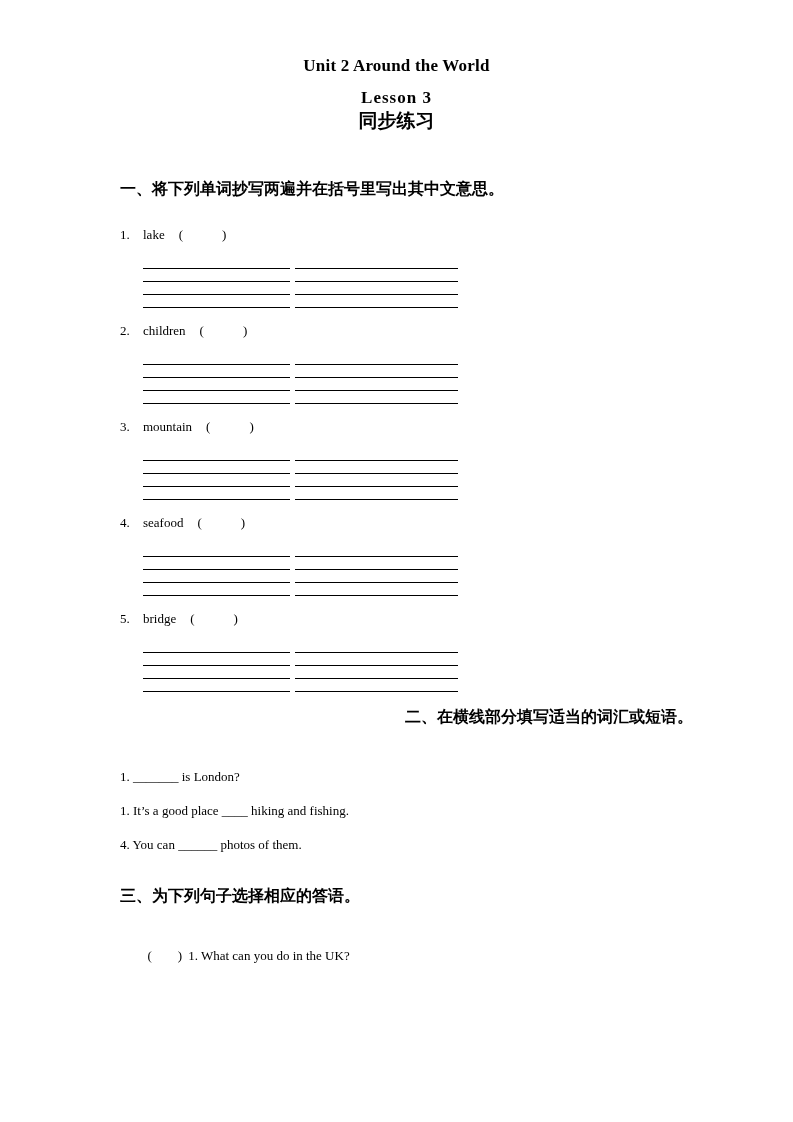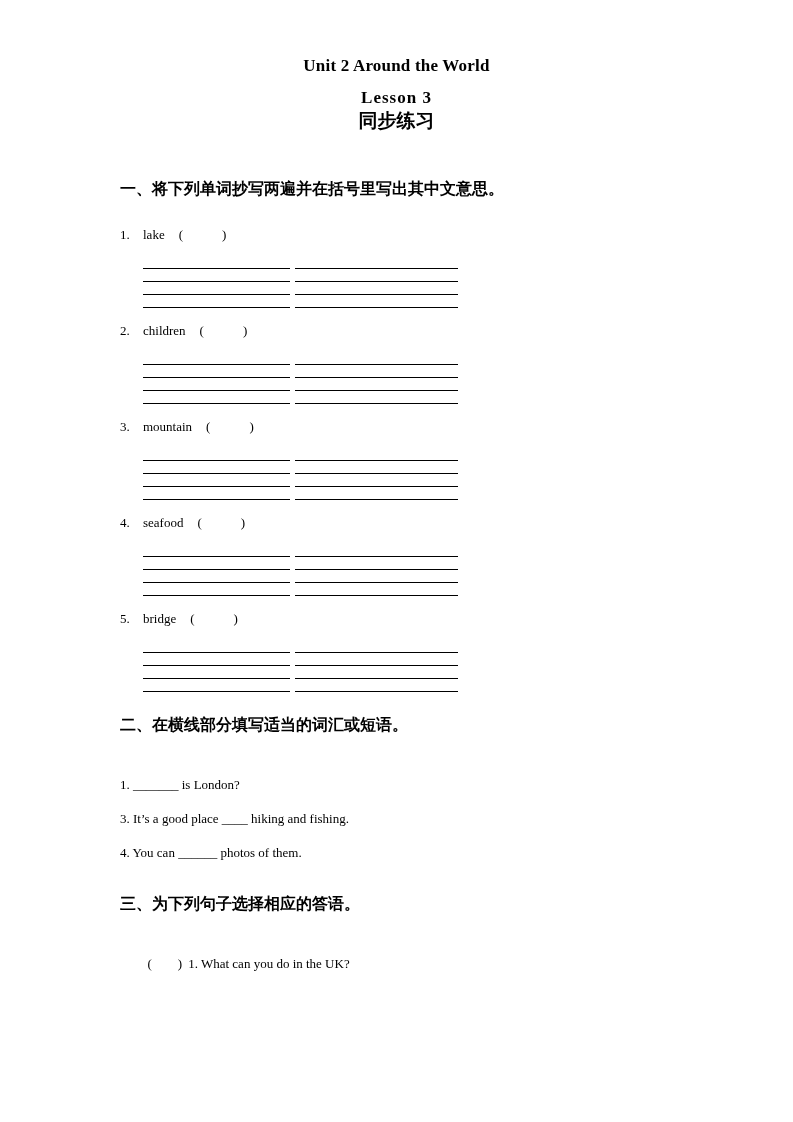--- a/index.html
+++ b/index.html
@@ -15,21 +15,21 @@
   .lesson { font-size:17px; font-weight:bold; margin-top:12px; letter-spacing:1px; }
   .subtitle {
     font-size:19px; font-weight:bold; 
     font-family:"DejaVu Sans","Liberation Sans",sans-serif;
   }
   .content { padding:0 100px 0 120px; }
   .section-heading {
     font-family:"DejaVu Sans","Liberation Sans",sans-serif;
     font-weight:bold; font-size:16px; margin-top:45px;
   }
-  .section-heading.s2 { margin-top:22px; }
+  .section-heading.s2 { margin-top:14px;text-align:right; }
   .section-heading.s3 { margin-top:33px; }
 
   .word-item { margin-top:14px; }
   .word-item.first { margin-top:27px; }
   .word-row { display:flex; font-size:13px; height:14px; align-items:baseline; }
   .word-row .num { width:23px; }
   .word-row .paren { margin-left:14px; white-space:pre; }
 
   .lines-grid { margin-left:23px; margin-top:16px; width:316px; }
   .line-row { display:flex; gap:5px; height:13px; }
@@ -188,21 +188,21 @@
         <div class="line-row">
             <span class="wline left"></span>
             <span class="wline right"></span>
           </div>
       </div>
     </div>
 
     <div class="section-heading s2">二、在横线部分填写适当的词汇或短语。</div>
 
     <div class="fill-item first">1. _______ is London?</div>
-    <div class="fill-item">3. It’s a good place ____ hiking and fishing.</div>
+    <div class="fill-item">1. It’s a good place ____ hiking and fishing.</div>
     <div class="fill-item">4. You can ______ photos of them.</div>
 
     <div class="section-heading s3">三、为下列句子选择相应的答语。</div>
 
     <div class="choice-item">
       <span class="paren">(        )</span><span>1. What can you do in the UK?</span>
     </div>
 
   </div>
 </div>

